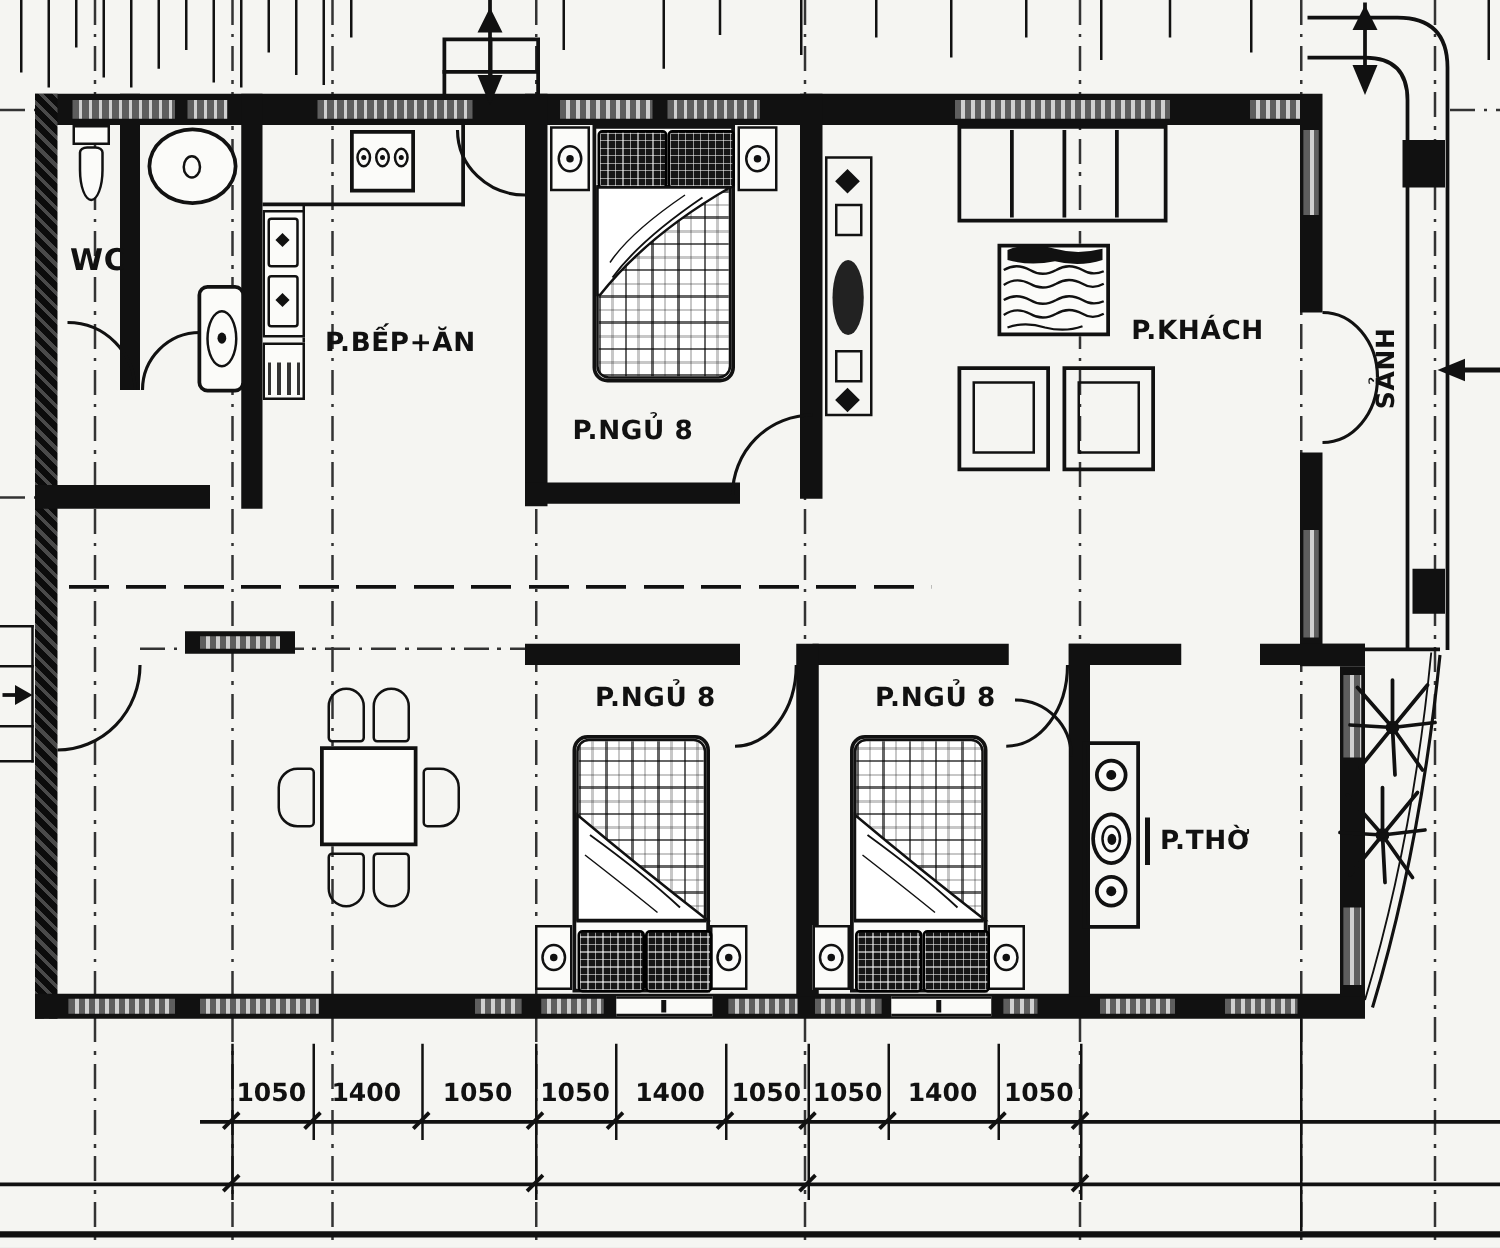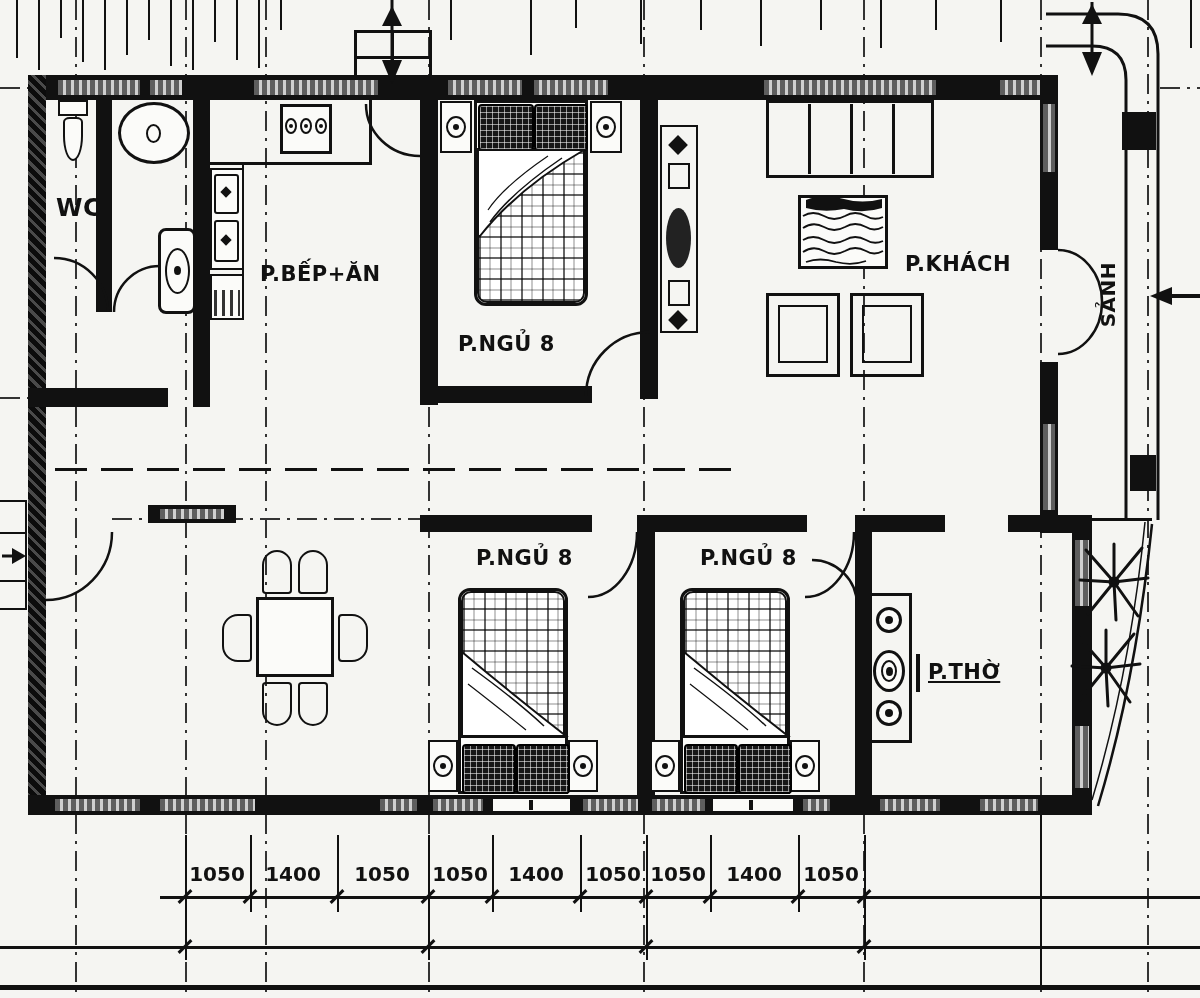--- a/index.html
+++ b/index.html
@@ -267,21 +267,21 @@
     <div class="dot" style="left:885px;top:709px;width:8px;height:8px;"></div>
   </div>
 
   <span class="rlabel" style="left:56px;top:194px;font-size:24px;">WC</span>
   <span class="rlabel" style="left:260px;top:262px;">P.BẾP+ĂN</span>
   <span class="rlabel" style="left:458px;top:332px;">P.NGỦ 8</span>
   <span class="rlabel" style="left:905px;top:252px;">P.KHÁCH</span>
   <span class="rlabel" style="left:1096px;top:262px;writing-mode:vertical-rl;transform:rotate(180deg);font-size:20px;">SẢNH</span>
   <span class="rlabel" style="left:476px;top:546px;">P.NGỦ 8</span>
   <span class="rlabel" style="left:700px;top:546px;">P.NGỦ 8</span>
-  <span class="rlabel" style="left:928px;top:660px;text-decoration:underline;">P.THỜ</span>
+  <span class="rlabel" style="left:928px;top:660px;">P.THỜ</span>
 
   <div>
     <span class="dim" style="left:181px;top:862px;">1050</span>
     <span class="dim" style="left:257px;top:862px;">1400</span>
     <span class="dim" style="left:346px;top:862px;">1050</span>
     <span class="dim" style="left:424px;top:862px;">1050</span>
     <span class="dim" style="left:500px;top:862px;">1400</span>
     <span class="dim" style="left:577px;top:862px;">1050</span>
     <span class="dim" style="left:642px;top:862px;">1050</span>
     <span class="dim" style="left:718px;top:862px;">1400</span>

